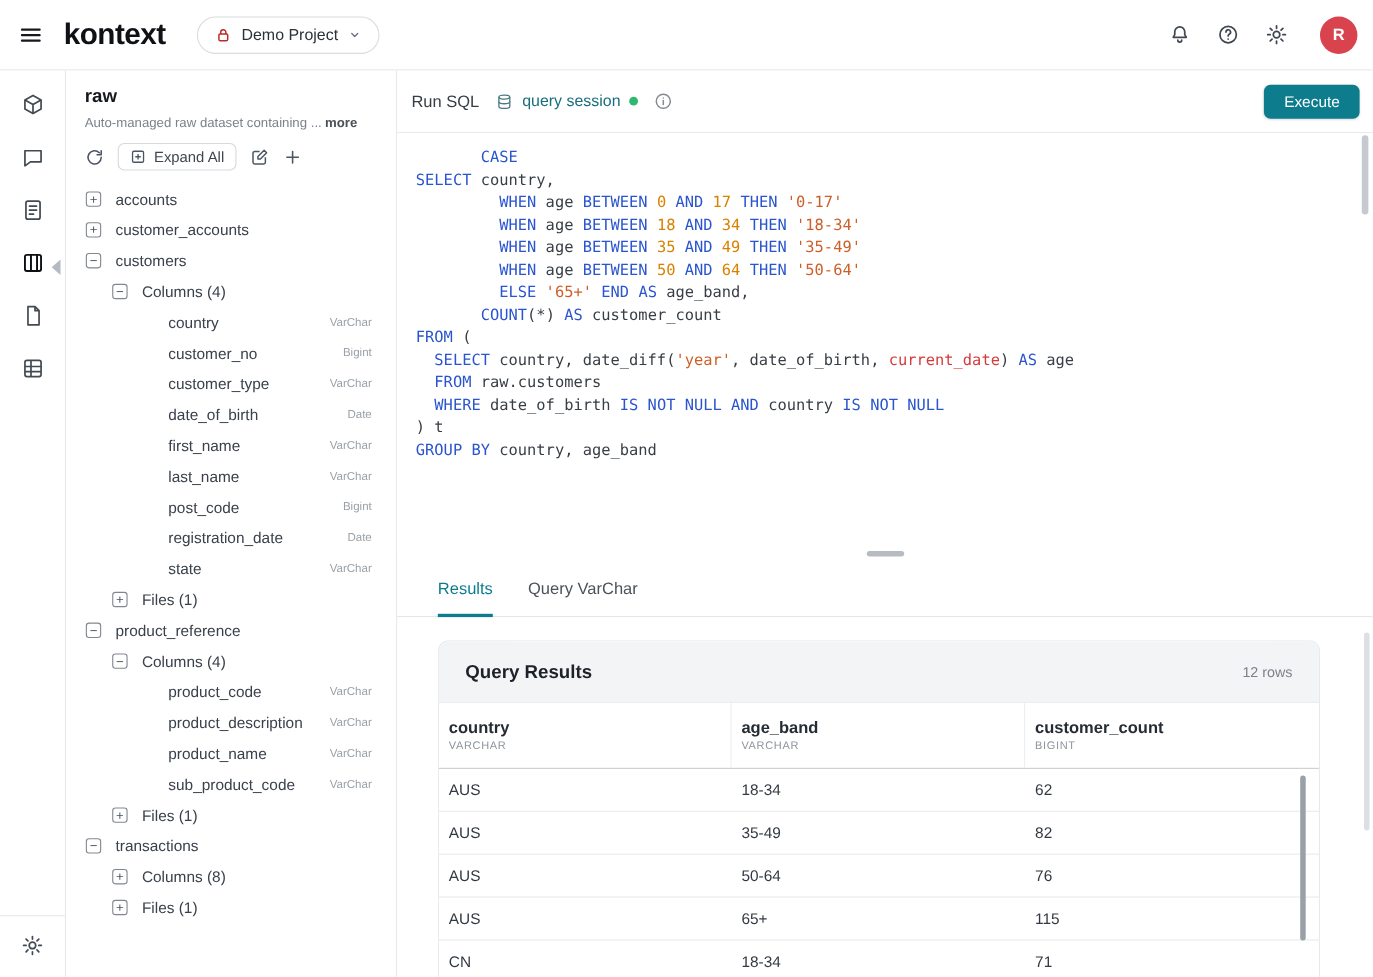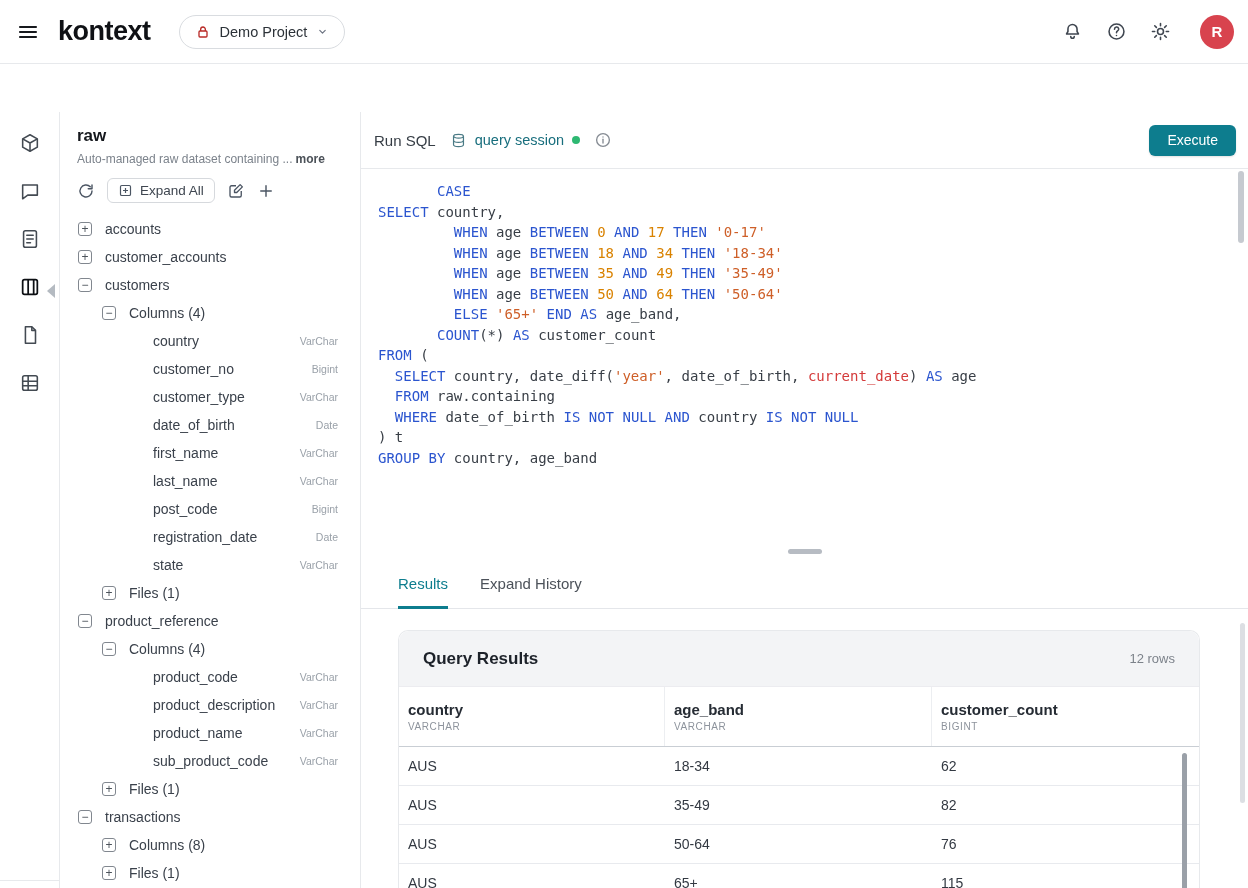--- a/index.html
+++ b/index.html
@@ -1,21 +1,21 @@
 <!DOCTYPE html>
 <html style="--accent: #0d7d8e; --avatar: #d8434e; --status-green: #2eb872; --project-icon-red: #b92b27;"><head>
 <meta charset="utf-8">
 <style>
   :root{
     --accent:#0d7d8e; --avatar:#d8434e; --status-green:#2eb872; --project-icon-red:#b92b27;
   }
   *{margin:0;padding:0;box-sizing:border-box;}
   html,body{width:1248px;height:888px;overflow:hidden;background:#fff;
     font-family:"Liberation Sans",sans-serif;color:#23272e;}
-  .app{width:1248px;height:888px;display:flex;flex-direction:column;background:#fff;gap:48px;}
+  .app{width:1248px;height:888px;display:flex;flex-direction:column;background:#fff;}
   button{background:none;border:none;font-family:inherit;cursor:pointer;}
 
   
   .topbar{height:64px;border-bottom:1px solid #e7e9ec;display:flex;align-items:center;
     padding:0 14px;gap:14px;flex:none;}
   .icon-btn{display:flex;align-items:center;justify-content:center;color:#3f4650;padding:2px;}
   .menu-btn{color:#16191d;}
   .logo{font-size:27px;font-weight:800;letter-spacing:-0.5px;color:#0f1115;margin-left:2px;}
   .project-pill{margin-left:14px;display:flex;align-items:center;gap:9px;height:34px;
     padding:0 15px;border:1px solid #d9dce0;border-radius:17px;background:#fff;
@@ -392,33 +392,33 @@
             <div class="code-line"><span class="tk-pl">       </span><span class="tk-kw">CASE</span></div>
             <div class="code-line"><span class="tk-kw">SELECT</span><span class="tk-pl"> country,</span></div>
             <div class="code-line"><span class="tk-pl">         </span><span class="tk-kw">WHEN</span><span class="tk-pl"> age </span><span class="tk-kw">BETWEEN</span><span class="tk-pl"> </span><span class="tk-num">0</span><span class="tk-pl"> </span><span class="tk-kw">AND</span><span class="tk-pl"> </span><span class="tk-num">17</span><span class="tk-pl"> </span><span class="tk-kw">THEN</span><span class="tk-pl"> </span><span class="tk-str">'0-17'</span></div>
             <div class="code-line"><span class="tk-pl">         </span><span class="tk-kw">WHEN</span><span class="tk-pl"> age </span><span class="tk-kw">BETWEEN</span><span class="tk-pl"> </span><span class="tk-num">18</span><span class="tk-pl"> </span><span class="tk-kw">AND</span><span class="tk-pl"> </span><span class="tk-num">34</span><span class="tk-pl"> </span><span class="tk-kw">THEN</span><span class="tk-pl"> </span><span class="tk-str">'18-34'</span></div>
             <div class="code-line"><span class="tk-pl">         </span><span class="tk-kw">WHEN</span><span class="tk-pl"> age </span><span class="tk-kw">BETWEEN</span><span class="tk-pl"> </span><span class="tk-num">35</span><span class="tk-pl"> </span><span class="tk-kw">AND</span><span class="tk-pl"> </span><span class="tk-num">49</span><span class="tk-pl"> </span><span class="tk-kw">THEN</span><span class="tk-pl"> </span><span class="tk-str">'35-49'</span></div>
             <div class="code-line"><span class="tk-pl">         </span><span class="tk-kw">WHEN</span><span class="tk-pl"> age </span><span class="tk-kw">BETWEEN</span><span class="tk-pl"> </span><span class="tk-num">50</span><span class="tk-pl"> </span><span class="tk-kw">AND</span><span class="tk-pl"> </span><span class="tk-num">64</span><span class="tk-pl"> </span><span class="tk-kw">THEN</span><span class="tk-pl"> </span><span class="tk-str">'50-64'</span></div>
             <div class="code-line"><span class="tk-pl">         </span><span class="tk-kw">ELSE</span><span class="tk-pl"> </span><span class="tk-str">'65+'</span><span class="tk-pl"> </span><span class="tk-kw">END</span><span class="tk-pl"> </span><span class="tk-kw">AS</span><span class="tk-pl"> age_band,</span></div>
             <div class="code-line"><span class="tk-pl">       </span><span class="tk-kw">COUNT</span><span class="tk-pl">(*) </span><span class="tk-kw">AS</span><span class="tk-pl"> customer_count</span></div>
             <div class="code-line"><span class="tk-kw">FROM</span><span class="tk-pl"> (</span></div>
             <div class="code-line"><span class="tk-pl">  </span><span class="tk-kw">SELECT</span><span class="tk-pl"> country, date_diff(</span><span class="tk-str">'year'</span><span class="tk-pl">, date_of_birth, </span><span class="tk-fn">current_date</span><span class="tk-pl">) </span><span class="tk-kw">AS</span><span class="tk-pl"> age</span></div>
-            <div class="code-line"><span class="tk-pl">  </span><span class="tk-kw">FROM</span><span class="tk-pl"> raw.containing</span></div>
+            <div class="code-line"><span class="tk-pl">  </span><span class="tk-kw">FROM</span><span class="tk-pl"> raw.customers</span></div>
             <div class="code-line"><span class="tk-pl">  </span><span class="tk-kw">WHERE</span><span class="tk-pl"> date_of_birth </span><span class="tk-kw">IS NOT NULL</span><span class="tk-pl"> </span><span class="tk-kw">AND</span><span class="tk-pl"> country </span><span class="tk-kw">IS NOT NULL</span></div>
             <div class="code-line"><span class="tk-pl">) t</span></div>
             <div class="code-line"><span class="tk-kw">GROUP BY</span><span class="tk-pl"> country, age_band</span></div>
           </div>
         <div class="editor-thumb"></div>
       </div>
 
       <div class="results-panel">
         <div class="grip"></div>
         <div class="tabs">
           <div class="tab active">Results</div>
-          <div class="tab">Expand History</div>
+          <div class="tab">Query VarChar</div>
         </div>
         <div class="card">
           <div class="card-head">
             <div class="card-title">Query Results</div>
             <div class="row-count">12 rows</div>
           </div>
           <div class="thead">
               <div class="th-cell col-0">
                 <div class="th-name">country</div>
                 <div class="th-type">VARCHAR</div>

